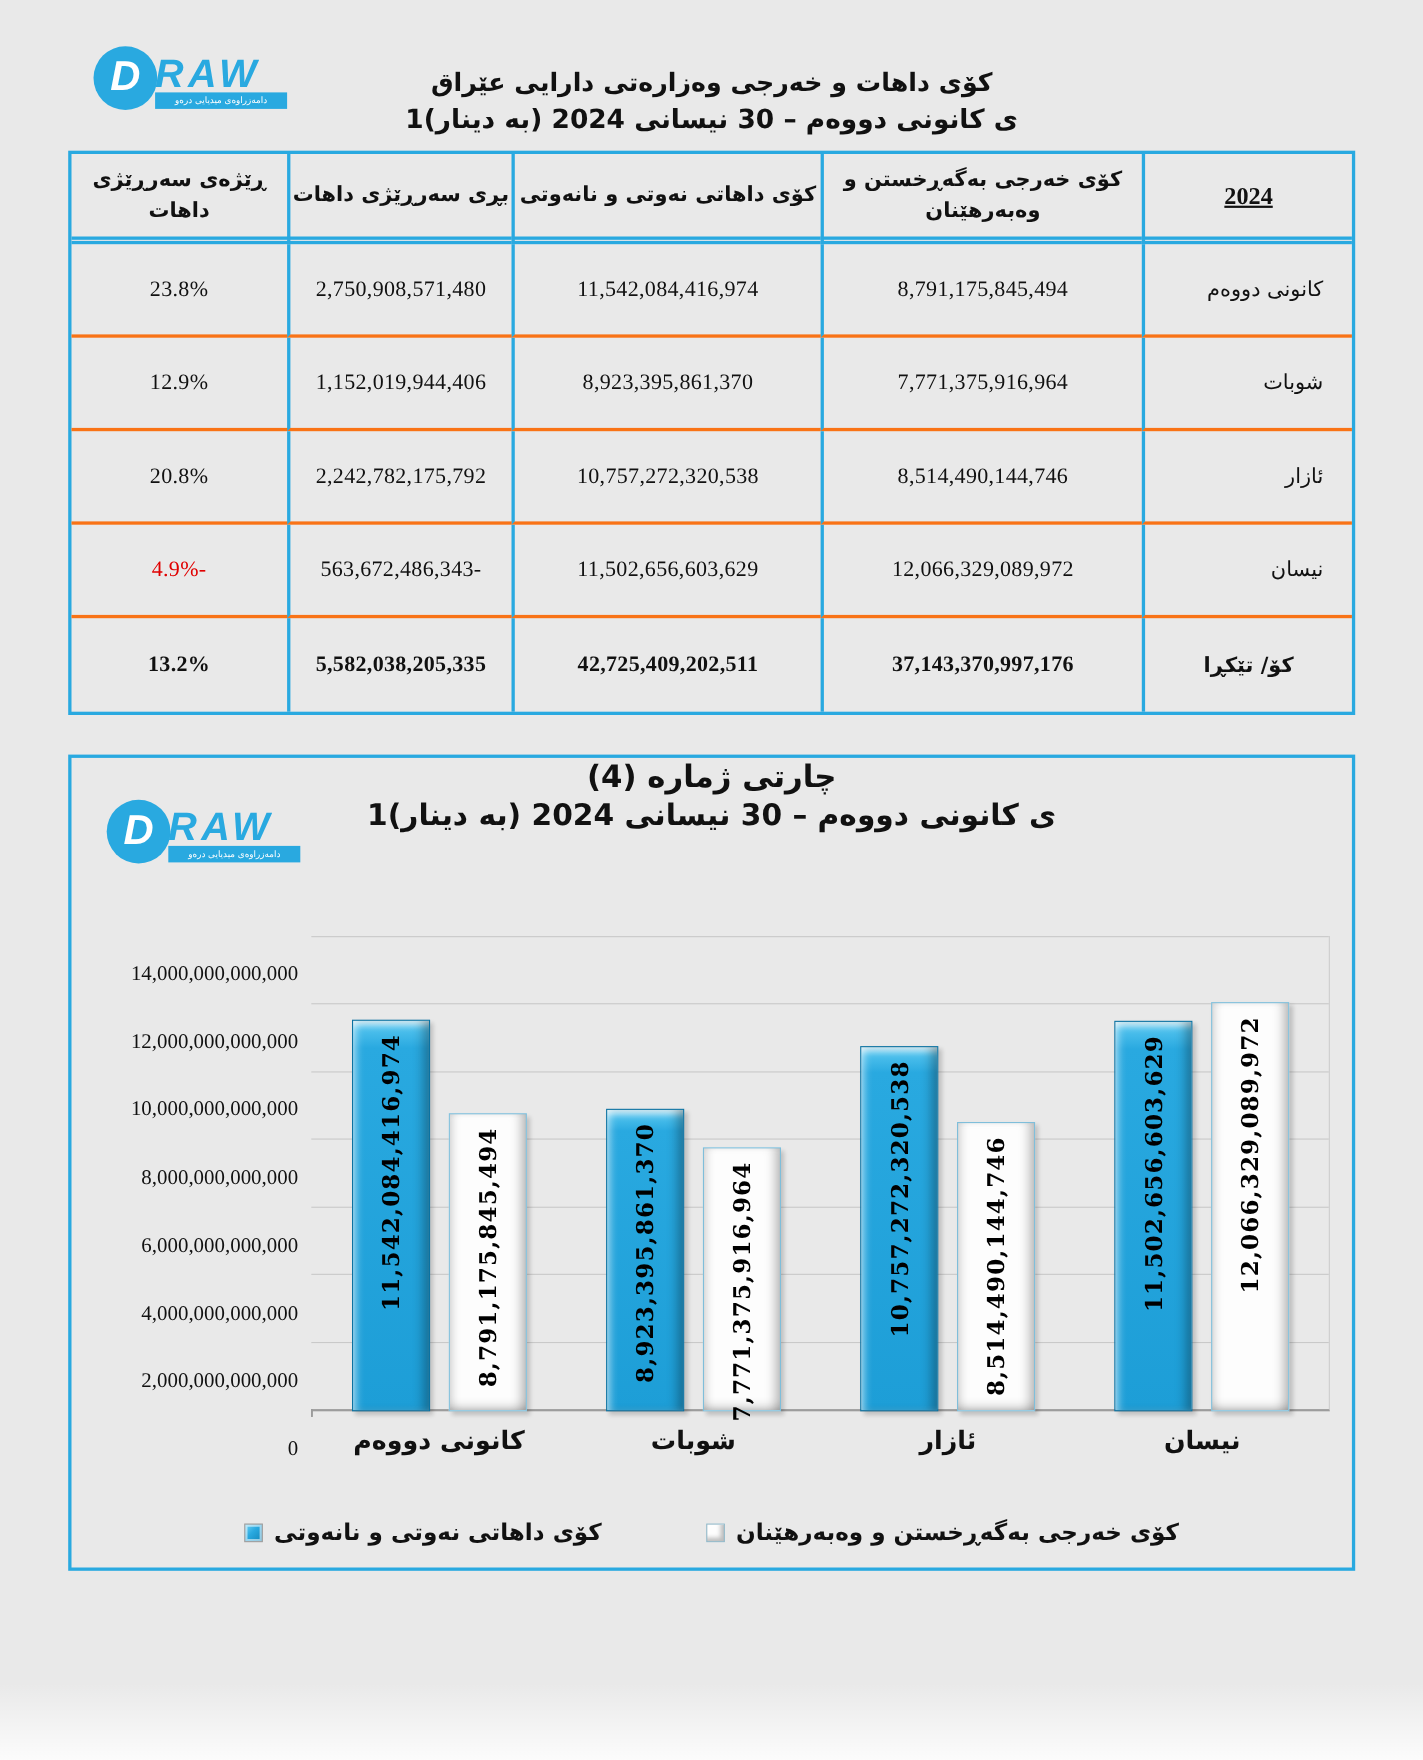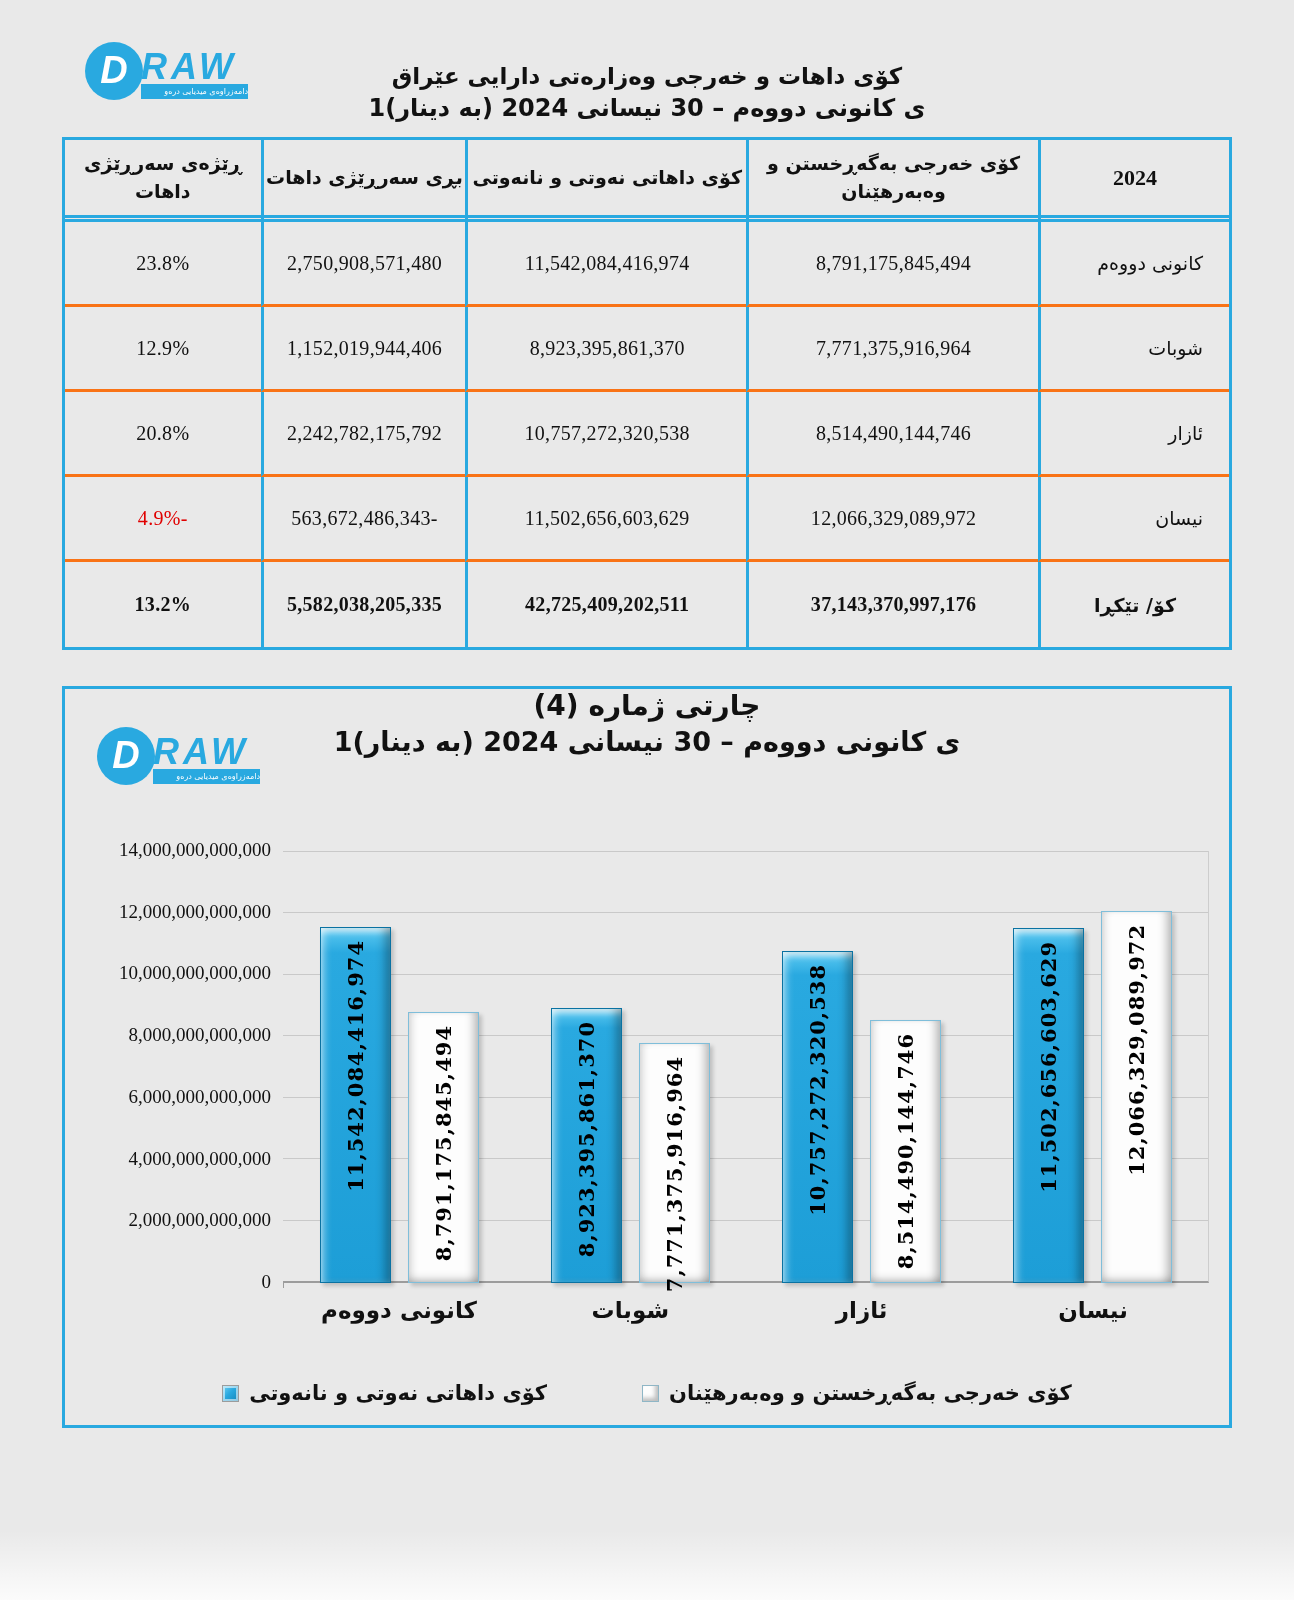--- a/index.html
+++ b/index.html
@@ -8,43 +8,43 @@
   .page::after { content:""; position:absolute; left:0; right:0; bottom:0; height:70px;
     background:linear-gradient(180deg, rgba(255,255,255,0) 0%, rgba(255,255,255,.85) 100%); pointer-events:none; }
 
   
   .logo { position:absolute; width:175px; height:66px; }
   .logo-circle { position:absolute; left:0; top:0; width:58px; height:58px; border-radius:50%;
     background:#29a9e0; display:flex; align-items:center; justify-content:center; }
   .logo-d { color:#fff; font:italic bold 38px "Liberation Sans", sans-serif; transform:translateY(-1px); }
   .logo-raw { position:absolute; left:56px; top:4px; color:#29a9e0;
     font:italic bold 36px "Liberation Sans", sans-serif; letter-spacing:4px; }
-  .logo-ribbon { position:absolute; left:56px; top:42px; width:107px; height:15px; background:#29a9e0;
-    display:flex; align-items:center; justify-content:flex-end; }
+  .logo-ribbon { position:absolute; left:56px; top:42px; width:120px; height:15px; background:#29a9e0;
+    display:flex; align-items:center; justify-content:center; }
   .logo-ribbon span { color:#fff; font-size:8px; line-height:1; white-space:nowrap; }
 
   
   .doc-header { position:relative; padding-top:56px; text-align:center; }
   .doc-header .t1 { direction:ltr; color:#29a9e0; font-weight:bold; font-size:23px; }
   .doc-header .t2 { direction:ltr; font-weight:bold; font-size:23px; margin-top:7px; }
   .doc-header .t3 { direction:ltr; font-weight:bold; font-size:24px; margin-top:5px; }
 
   
   .table-wrap { margin:15px 62px 0 62px; }
   table { width:100%; border-collapse:separate; border-spacing:0; table-layout:fixed;
     border:3px solid #29a9e0; background:#e9e9e9; }
   col.c-month   { width:16.4%; }
   col.c-expense { width:25.1%; }
   col.c-revenue { width:24.1%; }
   col.c-surplus { width:17.6%; }
   col.c-pct     { width:16.8%; }
   th, td { border-left:3px solid #29a9e0; vertical-align:middle; text-align:center; }
   th:last-child, td:last-child { border-left:none; }
   thead th { height:78px; border-bottom:3px solid #29a9e0; font-weight:bold; font-size:19px; line-height:1.45; }
-  th.year { font:bold 22px "Liberation Serif", serif; }
+  th.year { font:bold 22px "Liberation Serif", serif;text-decoration:underline; }
   tr.sep td { height:4px; border-bottom:3px solid #29a9e0; }
   tbody tr.data td { height:85px; border-bottom:3px solid #f97316; }
   tbody tr.data:last-child td { border-bottom:none; }
   td.month { text-align:right; padding-right:26px; font-size:19px; }
   td.num { font:20px "Liberation Serif", serif; letter-spacing:.3px; }
   tr.total td { font-weight:bold; }
   tr.total td.num { font:bold 20px "Liberation Serif", serif; }
   tr.total td.month { text-align:center; padding-right:0; font-weight:bold; }
   .neg-red { color:#e00000; }
 
@@ -61,21 +61,21 @@
   .gridline:nth-child(1){ top:0; } .gridline:nth-child(2){ top:14.2857%; }
   .gridline:nth-child(3){ top:28.5714%; } .gridline:nth-child(4){ top:42.8571%; }
   .gridline:nth-child(5){ top:57.1429%; } .gridline:nth-child(6){ top:71.4286%; }
   .gridline:nth-child(7){ top:85.7143%; }
   .xtick { position:absolute; top:100%; width:1px; height:7px; background:#9c9c9c; }
   .xtick:nth-of-type(1){ left:0; } .xtick:nth-of-type(2){ left:25%; } .xtick:nth-of-type(3){ left:50%; }
   .xtick:nth-of-type(4){ left:75%; } .xtick:nth-of-type(5){ left:100%; }
 
   .yaxis { position:absolute; left:14px; top:162px; width:192px; height:432px; }
   .ytick { position:absolute; right:0; width:100%; text-align:right;
-    font:19px "Liberation Serif", serif; white-space:nowrap; }
+    font:19px "Liberation Serif", serif; white-space:nowrap;margin-top:36px; }
   .ytick:nth-child(1){ top:-12px; } .ytick:nth-child(2){ top:calc(14.2857% - 12px); }
   .ytick:nth-child(3){ top:calc(28.5714% - 12px); } .ytick:nth-child(4){ top:calc(42.8571% - 12px); }
   .ytick:nth-child(5){ top:calc(57.1429% - 12px); } .ytick:nth-child(6){ top:calc(71.4286% - 12px); }
   .ytick:nth-child(7){ top:calc(85.7143% - 12px); } .ytick:nth-child(8){ top:calc(100% - 12px); }
 
   .groups { position:absolute; left:218px; top:162px; width:926px; height:432px;
     display:flex; justify-content:space-between; align-items:flex-end; padding:0 36px; }
   .group { width:160px; display:flex; justify-content:center; align-items:flex-end; gap:17px; height:100%; }
   .bar { width:71px; display:flex; justify-content:center; align-items:flex-start; }
   .bar-blue { background:linear-gradient(180deg,#5dcaf2 0%, #29a9e0 7%, #1d9ed7 100%);

